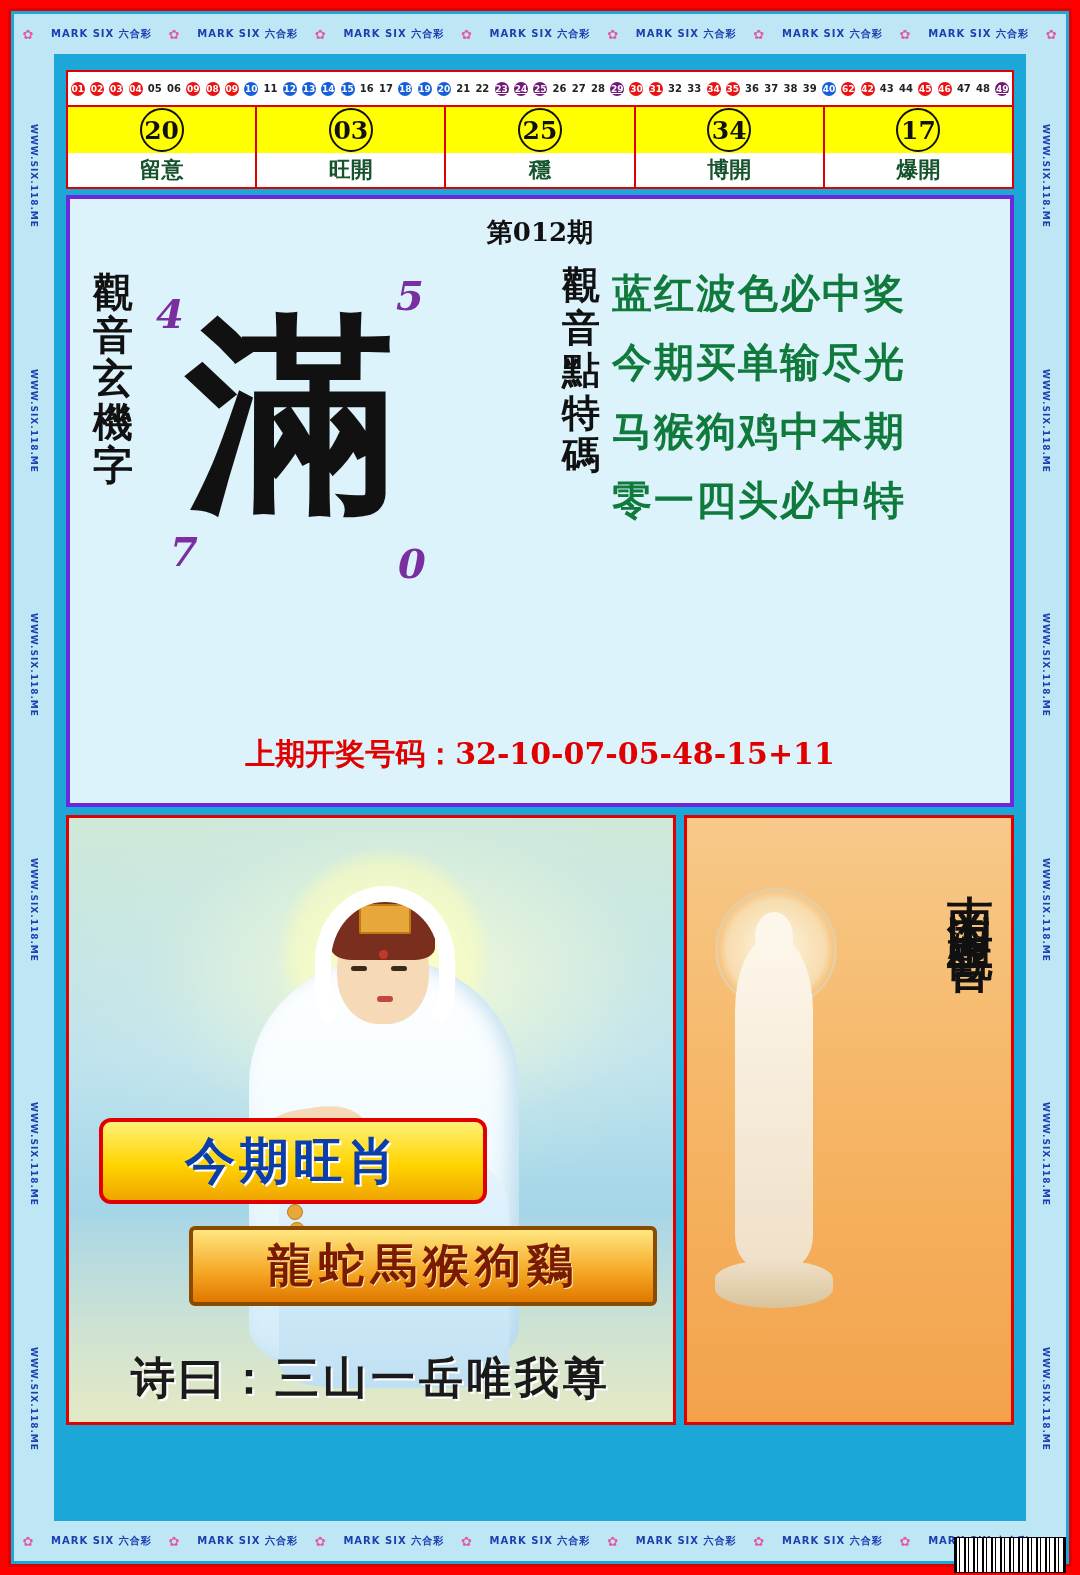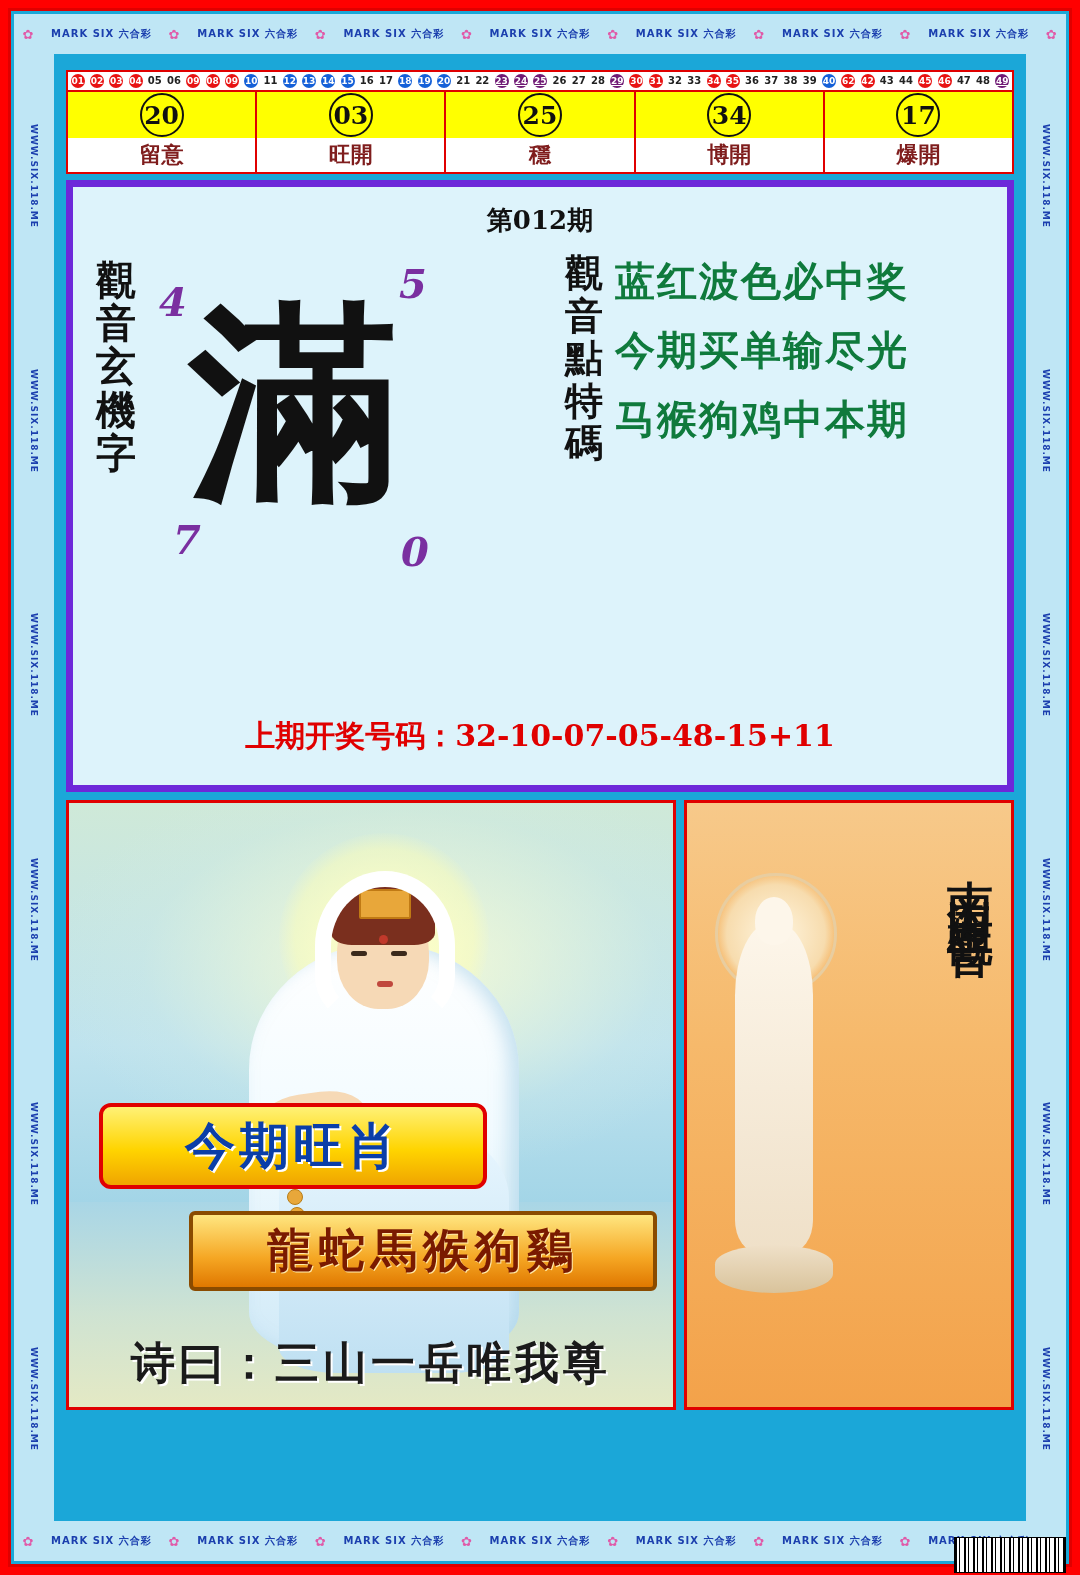--- a/index.html
+++ b/index.html
@@ -74,21 +74,21 @@
     text-shadow:2px 2px 0 #ffffff, 4px 4px 0 #9fd4ef;
     transform:scaleY(1.12);
   }
 
   
   .numbers-row{
     margin-top:4px;
     background:#ffffff;
     border:2px solid #e00000;
     display:flex;
-    height:22px;
+    height:37px;
     align-items:center;
     box-sizing:border-box;
   }
   .num{
     flex:1 1 auto;
     text-align:center;
     font-size:10px;
     font-weight:bold;
     line-height:14px;
   }
@@ -132,29 +132,29 @@
     width:40px;height:40px;
     display:flex;align-items:center;justify-content:center;
     font-size:25px;
   }
   .cell-label{
     background:#ffffff;
     height:34px;
     display:flex;align-items:center;justify-content:center;
     font-size:22px;
     font-weight:bold;
-    color:#7f1d1d;
+    color:#14532d;
     font-family:"DejaVu Serif","Liberation Serif",serif;
   }
 
   
   .main-panel{
     margin-top:6px;
     background:#ddf3fb;
-    border:7px solid #6d28d9;
+    border:4px solid #6d28d9;
     box-sizing:border-box;
     height:612px;
     position:relative;
     padding:10px;
   }
   .issue{
     text-align:center;
     font-size:26px;
     font-weight:bold;
     color:#111;
@@ -568,20 +568,21 @@
             <span>觀</span>
             <span>音</span>
             <span>點</span>
             <span>特</span>
             <span>碼</span>
           </div>
           <div class="poem">
             <div>蓝红波色必中奖</div>
             <div>今期买单输尽光</div>
             <div>马猴狗鸡中本期</div>
+            <div>零一四头必中特</div>
           </div>
         </div>
       </div>
 
       <div class="last-draw">上期开奖号码：32-10-07-05-48-15+11</div>
     </div>
 
     <div class="bottom">
       <div class="img-left">
         <div class="sky-glow"></div>

